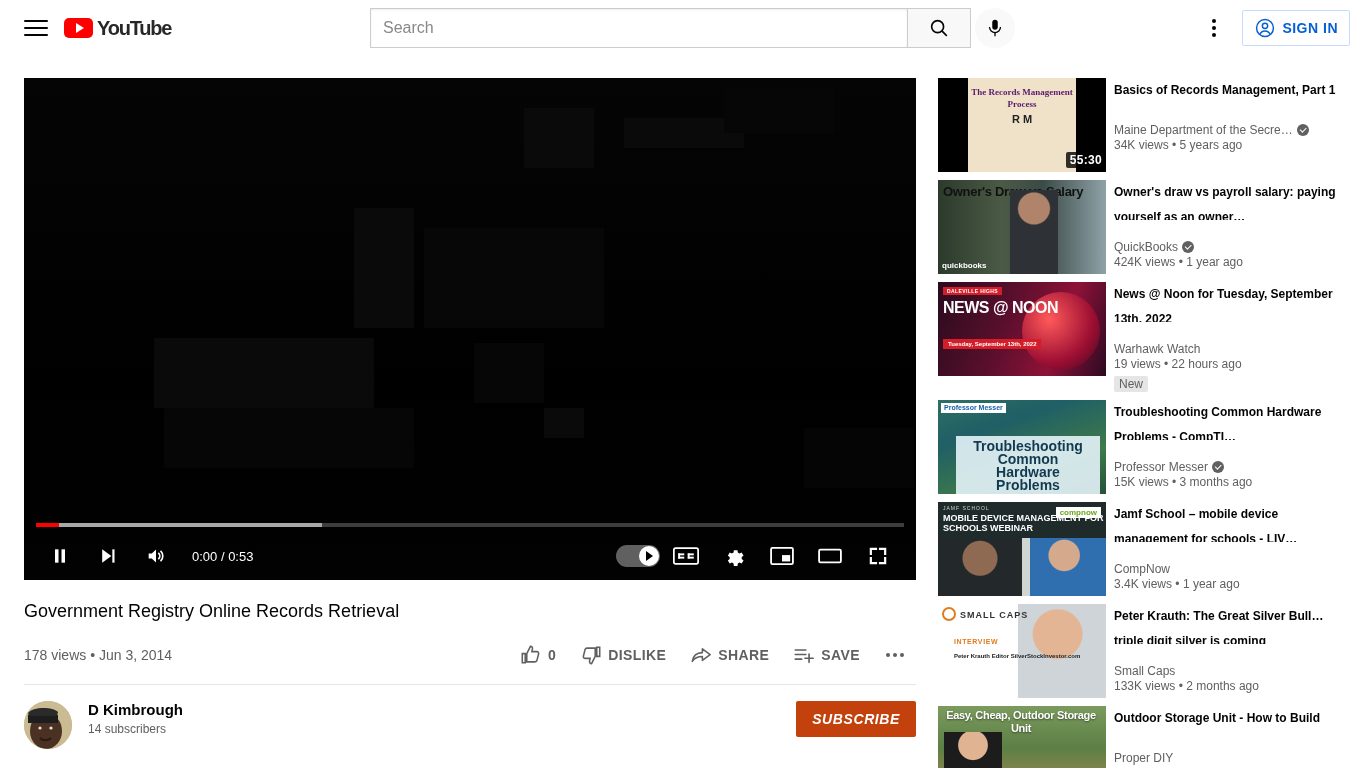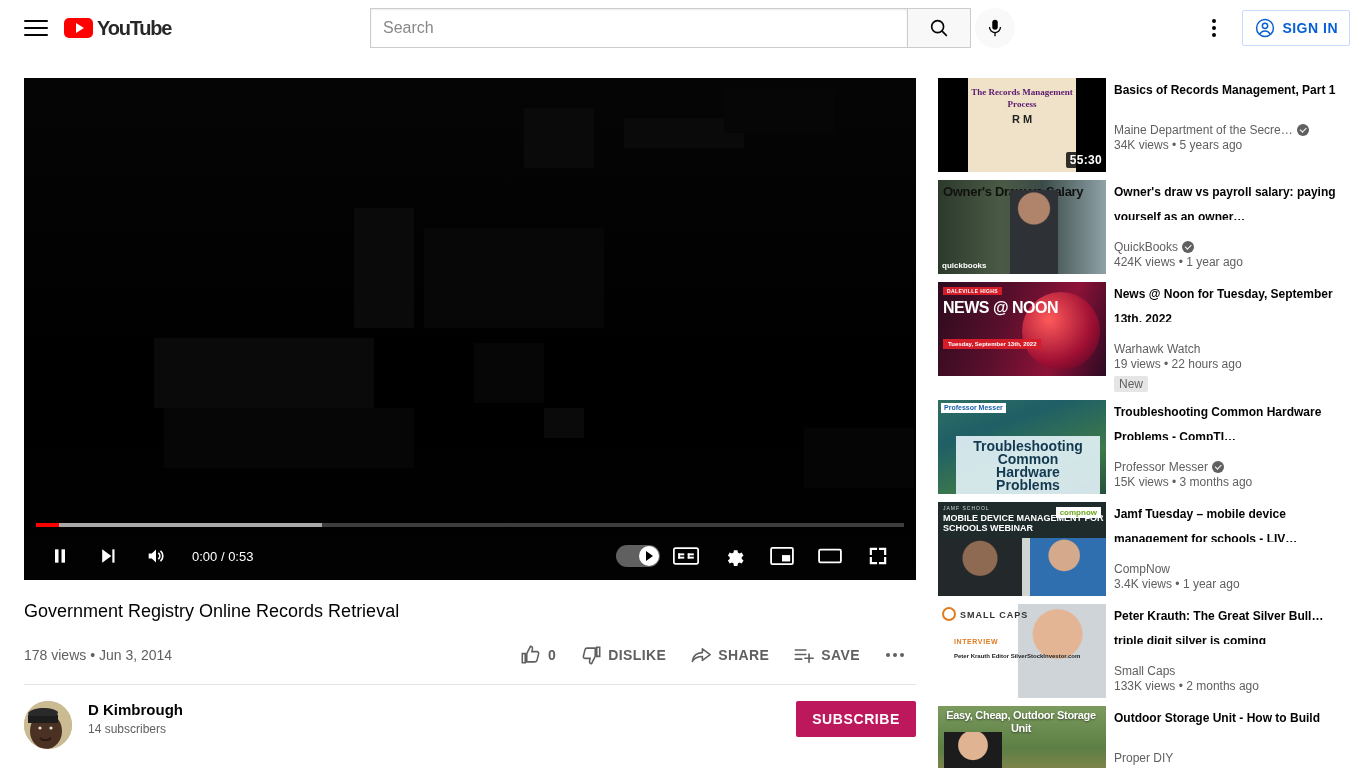--- a/index.html
+++ b/index.html
@@ -483,21 +483,21 @@
           <path d="M4 12c4-6 24-7 30-1l-1 4H5z" fill="#2a2a2a"></path>
           <circle cx="16" cy="27" r="1.6" fill="#e8e3d7"></circle>
           <circle cx="27" cy="27" r="1.6" fill="#e8e3d7"></circle>
           <path d="M16 37c3 3 8 3 11 0" stroke="#2a1a12" stroke-width="2" fill="none"></path>
         </svg>
       </div>
       <div class="ch-info">
         <div class="ch-name">D Kimbrough</div>
         <div class="ch-subs">14 subscribers</div>
       </div>
-      <button class="subscribe" style="background: #be185d;">SUBSCRIBE</button>
+      <button class="subscribe" style="background: #c2410c; font-style: italic;">SUBSCRIBE</button>
     </div>
 
   </div>
 
   <div class="secondary">
 
     <div class="rel-item">
       <div class="thumb">
         <div class="t-records">
           <div class="rtxt">The Records Management Process</div>
@@ -574,21 +574,21 @@
         <div class="t-jamf">
           <div class="p1"></div>
           <div class="p2"></div>
           <div class="top"></div>
           <div class="k1">JAMF SCHOOL</div>
           <div class="k2">MOBILE DEVICE MANAGEMENT FOR SCHOOLS WEBINAR</div>
           <div class="cn">compnow</div>
         </div>
       </div>
       <div class="rel-info">
-        <div class="rel-title">Jamf Tuesday – mobile device management for schools - LIV…</div>
+        <div class="rel-title">Jamf School – mobile device management for schools - LIV…</div>
         <div class="rel-chan">
           <span>CompNow</span>
         </div>
         <div class="rel-stats">3.4K views • 1 year ago</div>
       </div>
     </div>
 
     <div class="rel-item">
       <div class="thumb">
         <div class="t-silver">

